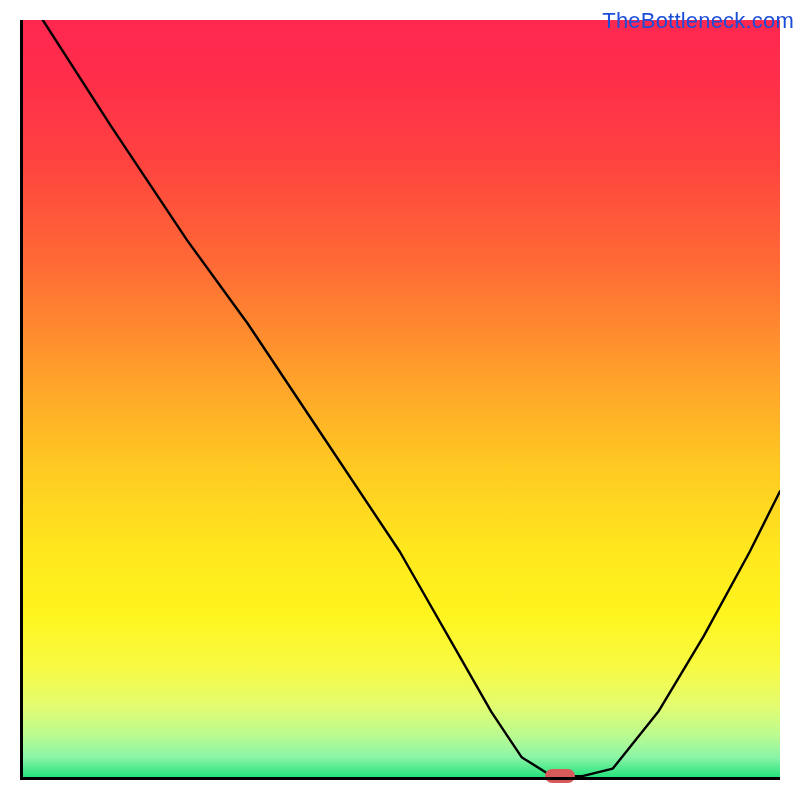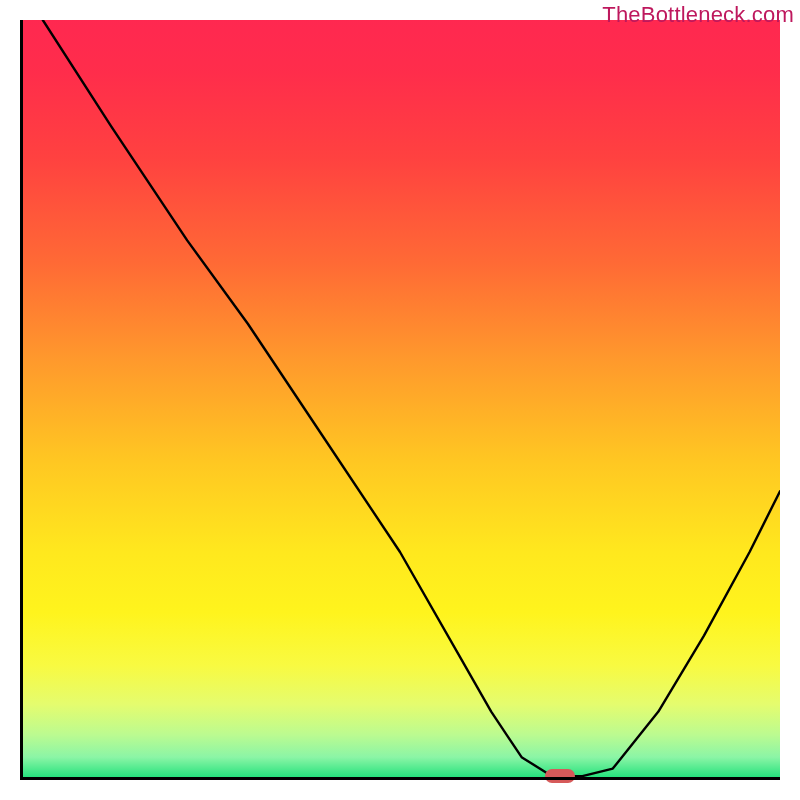--- a/index.html
+++ b/index.html
@@ -1,24 +1,24 @@
 <!DOCTYPE html>
 <html><head>
 <meta charset="utf-8">
 <style>
   * { margin: 0; padding: 0; box-sizing: border-box; }
   html, body { width: 800px; height: 800px; overflow: hidden; background: #fff; }
   .wrap { position: relative; width: 800px; height: 800px; }
   .watermark {
     position: absolute;
-    top: 2px;
+    top: 8px;
     right: 6px;
     font-family: Arial, Helvetica, sans-serif;
     font-size: 22px;
-    color: #be185d;
+    color: #1d4ed8;
     letter-spacing: 0.2px;
     z-index: 5;
   }
   .plot {
     position: absolute;
     left: 20px;
     top: 20px;
     width: 760px;
     height: 760px;
   }

